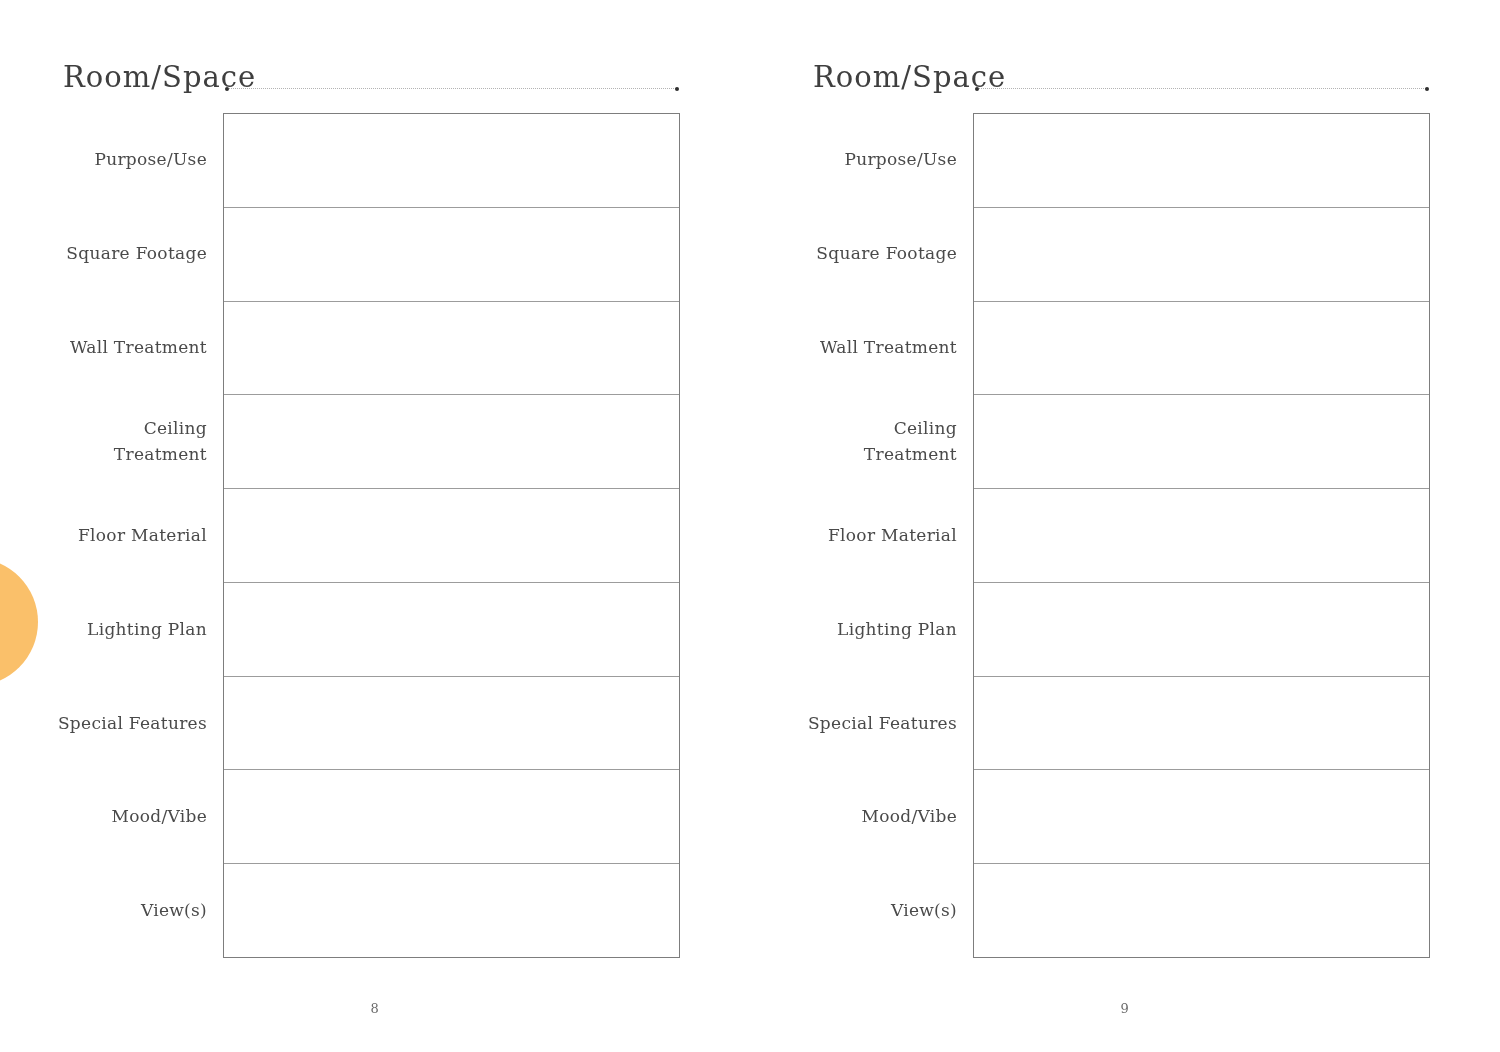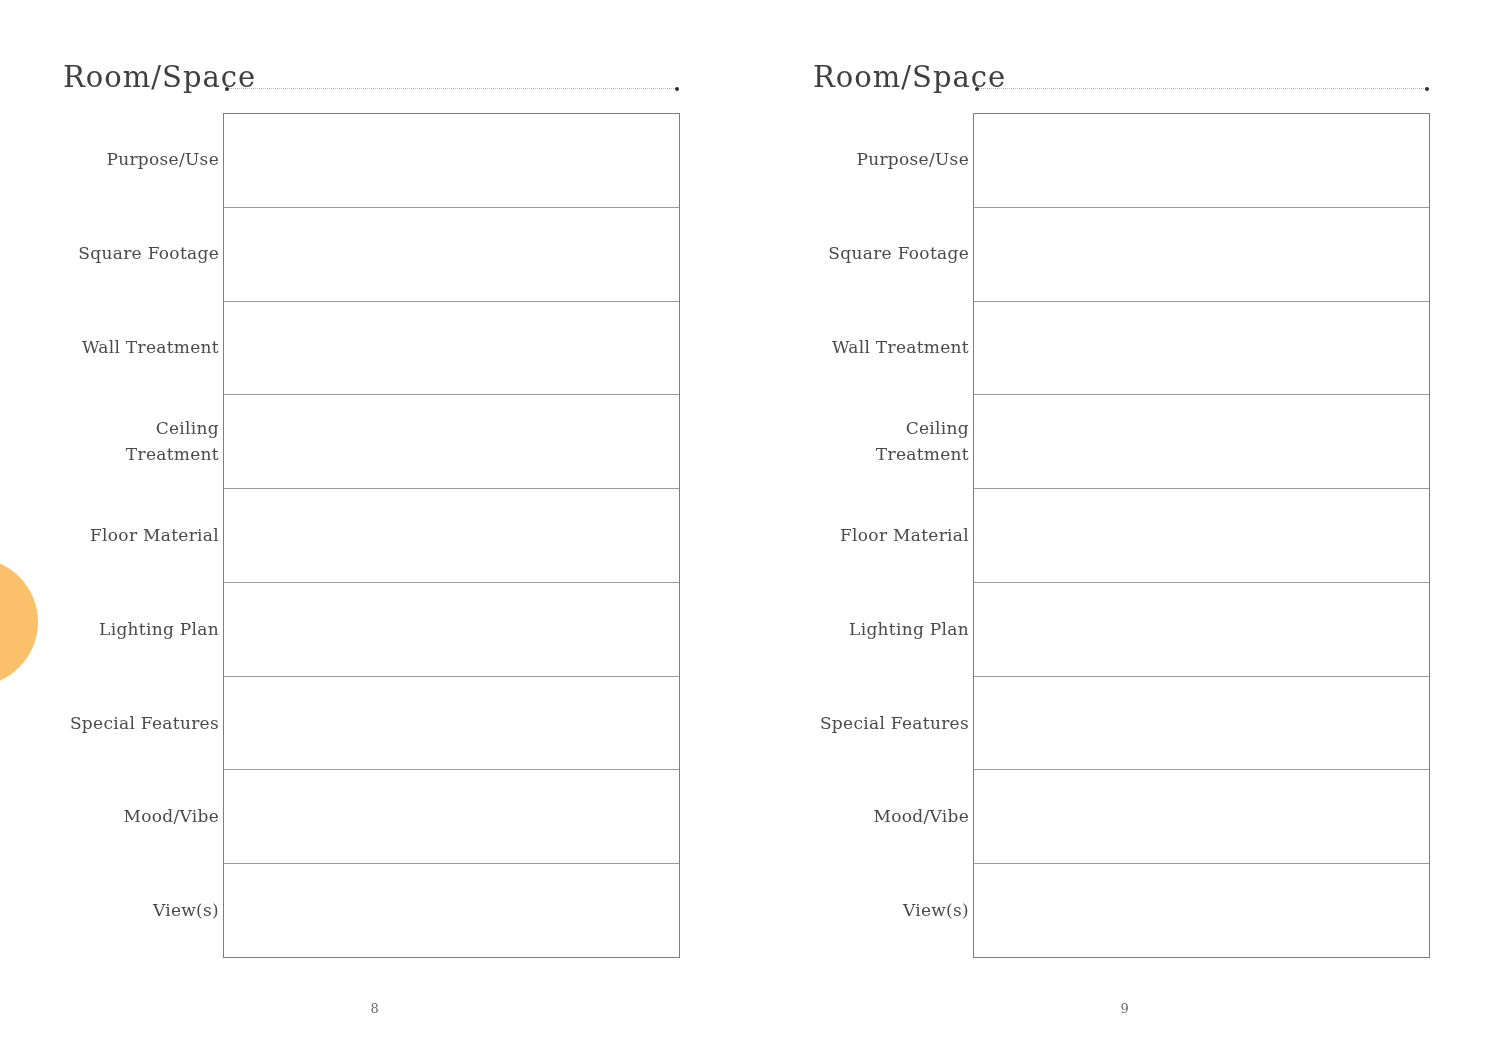--- a/index.html
+++ b/index.html
@@ -48,21 +48,21 @@
     width: 4px;
     height: 4px;
     border-radius: 50%;
     background: #2e2e2e;
   }
   .title-leader::before { left: -1px; }
   .title-leader::after  { right: -1px; }
 
   .labels-col {
     position: absolute;
-    left: 12px;
+    left: 0;
     top: 113px;
     width: 207px;
     height: 845px;
     display: flex;
     flex-direction: column;
     justify-content: flex-end;
   }
   .label-cell {
     flex: 1 1 0;
     display: flex;

